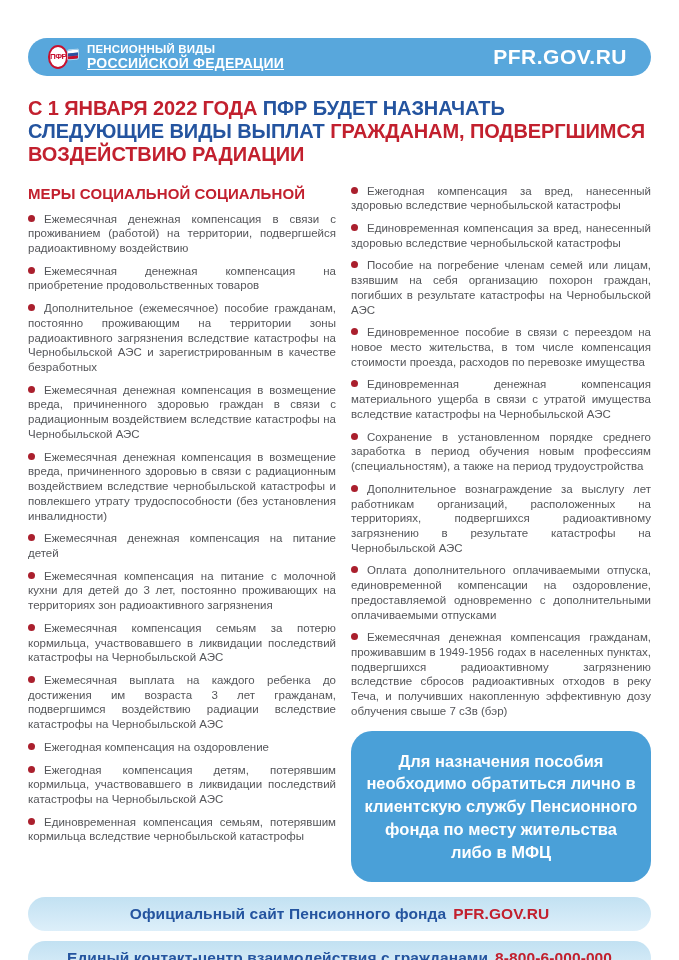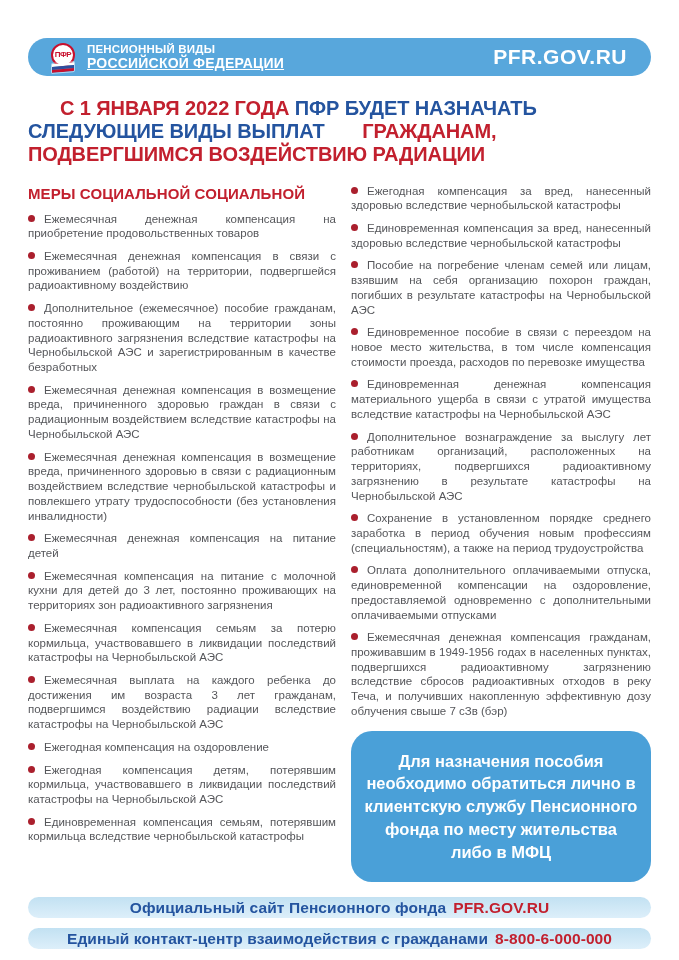--- a/index.html
+++ b/index.html
@@ -24,21 +24,21 @@
   }
   
   .header-bar{
     height:38px;
     background:var(--header-blue);
     border-radius:19px;
     display:flex;align-items:center;justify-content:space-between;
     padding:0 24px 0 20px;
   }
   .logo{display:flex;align-items:center;gap:9px;}
-  .emblem{width:30px;display:flex;flex-direction:column;align-items:center;}
+  .emblem{width:30px;display:flex;flex-direction:row;align-items:center;}
   .emblem-circle{
     width:24px;height:24px;border-radius:50%;
     background:#fff;border:2px solid #c8102e;
     color:#c8102e;font-weight:bold;font-size:8px;letter-spacing:-.5px;
     display:flex;align-items:center;justify-content:center;
   }
   .flag{width:22px;height:9px;margin-top:-4px;transform:skewY(-5deg);
     border-radius:1px;overflow:hidden;box-shadow:0 0 0 1px rgba(255,255,255,.55);}
   .flag i{display:block;height:3px;}
   .flag i:nth-child(1){background:#ffffff;}
@@ -48,21 +48,21 @@
   .org-name .l1{font-size:11.5px;}
   .org-name .l2{font-size:14px;text-decoration:underline;}
   .site{color:#fff;font-weight:bold;font-size:21px;letter-spacing:.5px;text-decoration:none;}
   
   .title{
     margin-top:21px;
     font-size:20px;font-weight:bold;line-height:1.16;
     letter-spacing:-.1px;
     max-width:618px;
   }
-  .title .red,.t-red{color:var(--accent-red);margin-left:32px;}
+  .title .red,.t-red{color:var(--accent-red);}
   .title .blue,.t-blue{color:var(--accent-blue);}
   
   .columns{display:flex;gap:15px;margin-top:17px;}
   .col{flex:1;min-width:0;}
   .col.left{flex:0 0 308px;}
   .section-heading{
     color:var(--accent-red);
     font-size:15px;font-weight:bold;
     margin:1px 0 10px 0;letter-spacing:.1px;
   }
@@ -82,21 +82,21 @@
   .notice{
     margin-top:12px;
     background:var(--notice-blue);
     border-radius:21px;
     padding:19px 12px;
     color:#fff;font-weight:bold;font-size:16.5px;line-height:1.38;
     text-align:center;
   }
   
   .pill{
-    height:21px;border-radius:17px;
+    height:34px;border-radius:17px;
     background:linear-gradient(var(--pill-bg-top),var(--pill-bg-bottom));
     display:flex;align-items:center;justify-content:center;
     font-size:15.5px;font-weight:bold;letter-spacing:.1px;
     white-space:nowrap;
   }
   .pill.first{margin-top:15px;}
   .pill.second{margin-top:10px;}
   .pill .t-red{margin-left:7px;text-decoration:none;}
 </style>
 </head>
@@ -123,43 +123,43 @@
     </div>
     <a class="site" href="#">PFR.GOV.RU</a>
   </div>
 
   <h1 class="title"><span class="red">С 1 ЯНВАРЯ 2022 ГОДА</span> <span class="blue">ПФР БУДЕТ НАЗНАЧАТЬ СЛЕДУЮЩИЕ ВИДЫ ВЫПЛАТ</span> <span class="red">ГРАЖДАНАМ, ПОДВЕРГШИМСЯ ВОЗДЕЙСТВИЮ РАДИАЦИИ</span></h1>
 
   <div class="columns">
     <div class="col left">
       <h2 class="section-heading">МЕРЫ СОЦИАЛЬНОЙ СОЦИАЛЬНОЙ</h2>
       <ul class="benefits">
+          <li class="item"><span class="bullet"></span><span>Ежемесячная денежная компенсация в связи с проживанием (работой) на территории, подвергшейся радиоактивному воздействию</span></li>
           <li class="item"><span class="bullet"></span><span>Ежемесячная денежная компенсация на приобретение продовольственных товаров</span></li>
-          <li class="item"><span class="bullet"></span><span>Ежемесячная денежная компенсация в связи с проживанием (работой) на территории, подвергшейся радиоактивному воздействию</span></li>
           <li class="item"><span class="bullet"></span><span>Дополнительное (ежемесячное) пособие гражданам, постоянно проживающим на территории зоны радиоактивного загрязнения вследствие катастрофы на Чернобыльской АЭС и зарегистрированным в качестве безработных</span></li>
           <li class="item"><span class="bullet"></span><span>Ежемесячная денежная компенсация в возмещение вреда, причиненного здоровью граждан в связи с радиационным воздействием вследствие катастрофы на Чернобыльской АЭС</span></li>
           <li class="item"><span class="bullet"></span><span>Ежемесячная денежная компенсация в возмещение вреда, причиненного здоровью в связи с радиационным воздействием вследствие чернобыльской катастрофы и повлекшего утрату трудоспособности (без установления инвалидности)</span></li>
           <li class="item"><span class="bullet"></span><span>Ежемесячная денежная компенсация на питание детей</span></li>
           <li class="item"><span class="bullet"></span><span>Ежемесячная компенсация на питание с молочной кухни для детей до 3 лет, постоянно проживающих на территориях зон радиоактивного загрязнения</span></li>
           <li class="item"><span class="bullet"></span><span>Ежемесячная компенсация семьям за потерю кормильца, участвовавшего в ликвидации последствий катастрофы на Чернобыльской АЭС</span></li>
           <li class="item"><span class="bullet"></span><span>Ежемесячная выплата на каждого ребенка до достижения им возраста 3 лет гражданам, подвергшимся воздействию радиации вследствие катастрофы на Чернобыльской АЭС</span></li>
           <li class="item"><span class="bullet"></span><span>Ежегодная компенсация на оздоровление</span></li>
           <li class="item"><span class="bullet"></span><span>Ежегодная компенсация детям, потерявшим кормильца, участвовавшего в ликвидации последствий катастрофы на Чернобыльской АЭС</span></li>
           <li class="item"><span class="bullet"></span><span>Единовременная компенсация семьям, потерявшим кормильца вследствие чернобыльской катастрофы</span></li>
         </ul>
     </div>
     <div class="col right">
       <ul class="benefits">
           <li class="item"><span class="bullet"></span><span>Ежегодная компенсация за вред, нанесенный здоровью вследствие чернобыльской катастрофы</span></li>
           <li class="item"><span class="bullet"></span><span>Единовременная компенсация за вред, нанесенный здоровью вследствие чернобыльской катастрофы</span></li>
           <li class="item"><span class="bullet"></span><span>Пособие на погребение членам семей или лицам, взявшим на себя организацию похорон граждан, погибших в результате катастрофы на Чернобыльской АЭС</span></li>
           <li class="item"><span class="bullet"></span><span>Единовременное пособие в связи с переездом на новое место жительства, в том числе компенсация стоимости проезда, расходов по перевозке имущества</span></li>
           <li class="item"><span class="bullet"></span><span>Единовременная денежная компенсация материального ущерба в связи с утратой имущества вследствие катастрофы на Чернобыльской АЭС</span></li>
+          <li class="item"><span class="bullet"></span><span>Сохранение в установленном порядке среднего заработка в период обучения новым профессиям (специальностям), а также на период трудоустройства</span></li>
           <li class="item"><span class="bullet"></span><span>Дополнительное вознаграждение за выслугу лет работникам организаций, расположенных на территориях, подвергшихся радиоактивному загрязнению в результате катастрофы на Чернобыльской АЭС</span></li>
-          <li class="item"><span class="bullet"></span><span>Сохранение в установленном порядке среднего заработка в период обучения новым профессиям (специальностям), а также на период трудоустройства</span></li>
           <li class="item"><span class="bullet"></span><span>Оплата дополнительного оплачиваемыми отпуска, единовременной компенсации на оздоровление, предоставляемой одновременно с дополнительными оплачиваемыми отпусками</span></li>
           <li class="item"><span class="bullet"></span><span>Ежемесячная денежная компенсация гражданам, проживавшим в 1949-1956 годах в населенных пунктах, подвергшихся радиоактивному загрязнению вследствие сбросов радиоактивных отходов в реку Теча, и получивших накопленную эффективную дозу облучения свыше 7 сЗв (бэр)</span></li>
         </ul>
       <div class="notice">Для назначения пособия необходимо обратиться лично в клиентскую службу Пенсионного фонда по месту жительства либо в МФЦ</div>
     </div>
   </div>
 
   <div class="pill first">
     <span class="t-blue">Официальный сайт Пенсионного фонда</span>
     <a class="t-red" href="#">PFR.GOV.RU</a>

